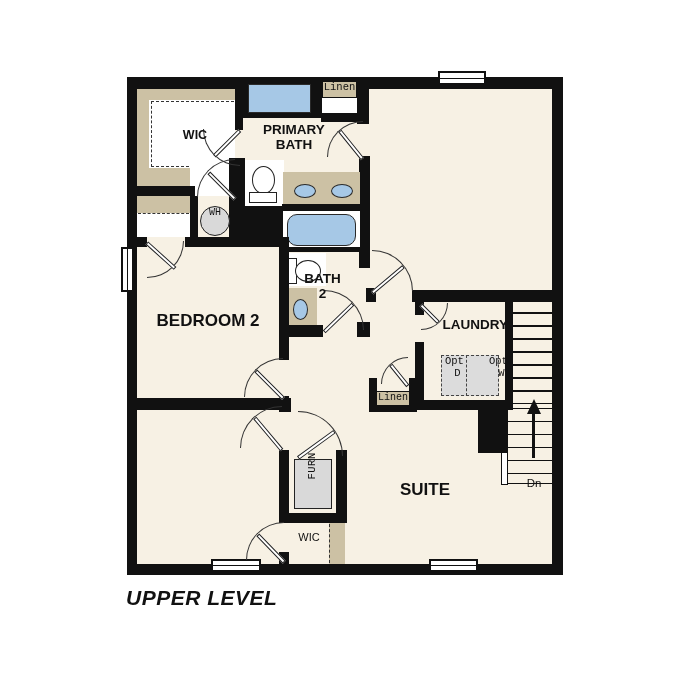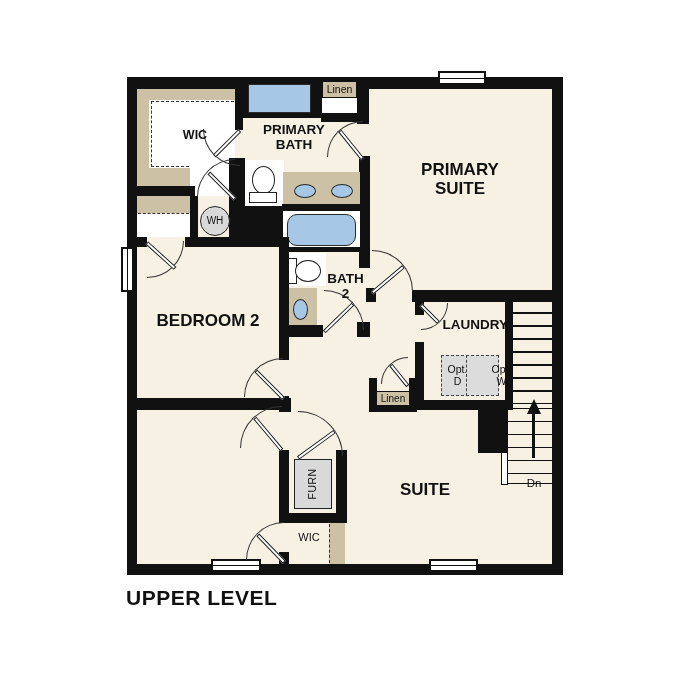--- a/index.html
+++ b/index.html
@@ -12,21 +12,21 @@
   .tan{background:#CCC1A4;}
   .tanb{background:#CCC1A4;border:1.5px solid #111;box-sizing:border-box;}
   .blue{background:#A6C8E6;border:1.5px solid #2a2a2a;box-sizing:border-box;}
   .gry{background:#D9D9D9;border:1.5px solid #222;box-sizing:border-box;}
   .gryd{background:#DCDCDC;border:1.6px dashed #444;box-sizing:border-box;}
   .round{border-radius:50%;}
   .ell{border-radius:50%;border:1.6px solid #222;background:#fff;box-sizing:border-box;}
   .bell{border-radius:50%;border:1.6px solid #2a2a2a;background:#A6C8E6;box-sizing:border-box;}
   .lbl{font-weight:bold;text-align:center;line-height:1.12;}
   .sm{font-weight:normal;}
-  .cen{display:flex;align-items:center;justify-content:center;}
+  .cen{display:flex;align-items:flex-start;justify-content:center;font-family:Liberation Mono, monospace;}
   .leaf{height:3.5px;background:#fff;border:1.2px solid #222;transform-origin:0 50%;box-sizing:border-box;}
   .a-tl{border-top:1.4px solid #333;border-left:1.4px solid #333;border-top-left-radius:100%;box-sizing:border-box;}
   .a-tr{border-top:1.4px solid #333;border-right:1.4px solid #333;border-top-right-radius:100%;box-sizing:border-box;}
   .a-bl{border-bottom:1.4px solid #333;border-left:1.4px solid #333;border-bottom-left-radius:100%;box-sizing:border-box;}
   .a-br{border-bottom:1.4px solid #333;border-right:1.4px solid #333;border-bottom-right-radius:100%;box-sizing:border-box;}
   .window{background:#fff;border:2px solid #111;box-sizing:border-box;}
   .window .mid-h{border-bottom:1.5px solid #111;height:45%;}
   .window .mid-v{border-right:1.5px solid #111;width:42%;height:100%;}
   .treads{background:repeating-linear-gradient(to bottom,#111 0 1.5px,transparent 1.5px 13px);}
   .dash-h{border-top:1.6px dashed #333;}
@@ -192,22 +192,21 @@
   <div class="abs leaf" style="left:258px;top:533px;width:38px;transform:rotate(46deg);"></div>
 
   <div class="abs a-br" style="left:421px;top:303px;width:27px;height:27px;"></div>
   <div class="abs leaf" style="left:421px;top:303px;width:25px;transform:rotate(45deg);"></div>
 
   <div class="abs a-tl" style="left:381px;top:357px;width:27px;height:27px;"></div>
   <div class="abs leaf" style="left:391px;top:363px;width:27px;transform:rotate(51deg);"></div>
 
   <div class="abs lbl" style="left:175px;top:128px;width:40px;font-size:12.5px;">WIC</div>
   <div class="abs lbl" style="left:250px;top:122px;width:88px;font-size:13.5px;">PRIMARY BATH</div>
-  <div class="abs lbl" style="left:400px;top:160px;width:120px;font-size:17px;">PRIMARY SUITE</div>
   <div class="abs lbl" style="left:133px;top:311px;width:150px;font-size:17px;">BEDROOM 2</div>
-  <div class="abs lbl" style="left:323px;top:271px;width:45px;font-size:13.5px;">BATH 2</div>
+  <div class="abs lbl" style="left:300px;top:271px;width:45px;font-size:13.5px;">BATH 2</div>
   <div class="abs lbl" style="left:420px;top:317px;width:88px;font-size:13.5px;text-align:right;">LAUNDRY</div>
   <div class="abs lbl" style="left:385px;top:480px;width:80px;font-size:17px;">SUITE</div>
   <div class="abs lbl sm" style="left:290px;top:531px;width:38px;font-size:11px;">WIC</div>
 
-  <div class="abs lbl" style="left:126px;top:586px;width:260px;font-size:21px;text-align:left;letter-spacing:0.5px;">UPPER LEVEL</div>
+  <div class="abs lbl" style="left:126px;top:586px;width:260px;font-size:21px;text-align:left;letter-spacing:0.5px;font-style:italic;">UPPER LEVEL</div>
 
 </div>
 
 </body></html>

